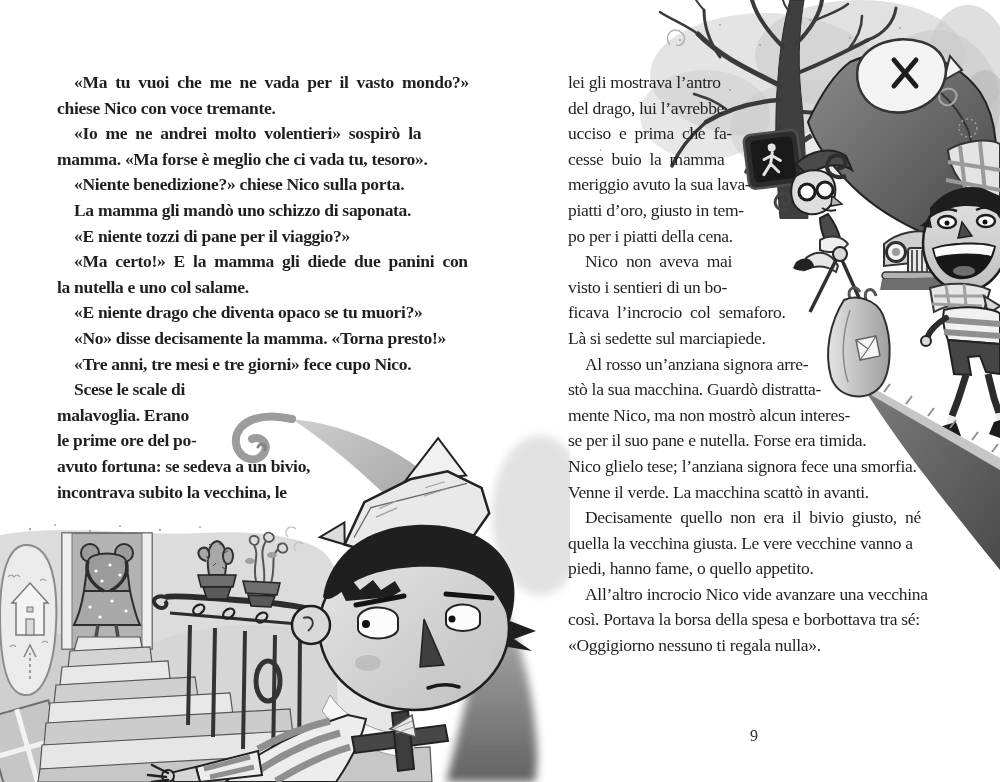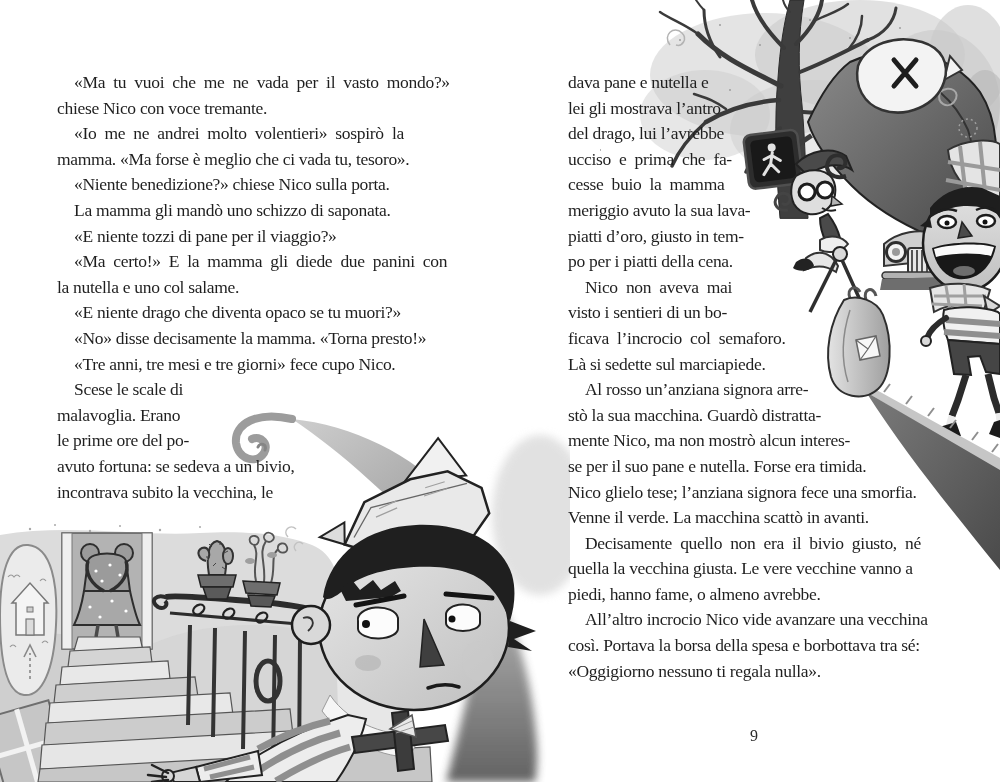--- a/index.html
+++ b/index.html
@@ -2,21 +2,21 @@
 <html><head>
 <meta charset="utf-8">
 <style>
   html,body{margin:0;padding:0;background:#fff;}
   .spread{position:relative;width:1000px;height:782px;background:#ffffff;overflow:hidden;
           font-family:"Liberation Serif","DejaVu Serif",serif;color:#1f1f1f;}
   .illus{position:absolute;}
   .illus-left{left:0;top:385px;}
   .illus-right{left:600px;top:0;}
   .col{position:absolute;top:70px;font-size:17.5px;line-height:25.6px;letter-spacing:-0.3px;}
-  .col-left{left:57px;width:413px;}
+  .col-left{left:57px;width:413px;font-weight:bold;}
   .col-right{left:568px;width:372px;}
   .ln{height:25.6px;white-space:nowrap;}
   .ind{padding-left:17px;}
   .ws{word-spacing:4px;}
   .pageno{position:absolute;left:568px;top:727px;width:372px;text-align:center;
           font-size:16px;letter-spacing:0;color:#2a2a2a;}
 </style>
 </head>
 <body>
 
@@ -372,41 +372,40 @@
     <div class="ln ind">«No» disse decisamente la mamma. «Torna presto!»</div>
     <div class="ln ind">«Tre anni, tre mesi e tre giorni» fece cupo Nico.</div>
     <div class="ln ind">Scese le scale di</div>
     <div class="ln">malavoglia. Erano</div>
     <div class="ln">le prime ore del po-</div>
     <div class="ln">avuto fortuna: se sedeva a un bivio,</div>
     <div class="ln">incontrava subito la vecchina, le</div>
   </div>
 
   <div class="col col-right">
-    <div class="ln">dava pane e nutella e</div>
     <div class="ln">lei gli mostrava l’antro</div>
     <div class="ln">del drago, lui l’avrebbe</div>
     <div class="ln ws">ucciso e prima che fa-</div>
     <div class="ln ws">cesse buio la mamma</div>
     <div class="ln">meriggio avuto la sua lava-</div>
     <div class="ln">piatti d’oro, giusto in tem-</div>
     <div class="ln">po per i piatti della cena.</div>
     <div class="ln ind ws">Nico non aveva mai</div>
     <div class="ln">visto i sentieri di un bo-</div>
     <div class="ln ws">ficava l’incrocio col semaforo.</div>
     <div class="ln">Là si sedette sul marciapiede.</div>
     <div class="ln ind">Al rosso un’anziana signora arre-</div>
     <div class="ln">stò la sua macchina. Guardò distratta-</div>
     <div class="ln">mente Nico, ma non mostrò alcun interes-</div>
     <div class="ln">se per il suo pane e nutella. Forse era timida.</div>
     <div class="ln">Nico glielo tese; l’anziana signora fece una smorfia.</div>
     <div class="ln">Venne il verde. La macchina scattò in avanti.</div>
     <div class="ln ind ws">Decisamente quello non era il bivio giusto, né</div>
     <div class="ln">quella la vecchina giusta. Le vere vecchine vanno a</div>
-    <div class="ln">piedi, hanno fame, o almeno avrebbe.</div>
+    <div class="ln">piedi, hanno fame, o quello appetito.</div>
     <div class="ln ind">All’altro incrocio Nico vide avanzare una vecchina</div>
     <div class="ln">così. Portava la borsa della spesa e borbottava tra sé:</div>
     <div class="ln">«Oggigiorno nessuno ti regala nulla».</div>
   </div>
 
   <div class="pageno">9</div>
 
 </div>
 
 </body></html>

